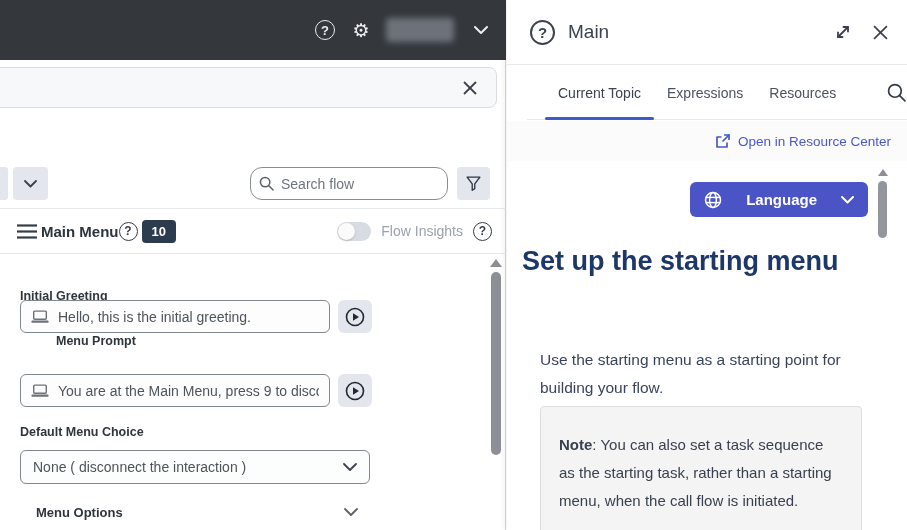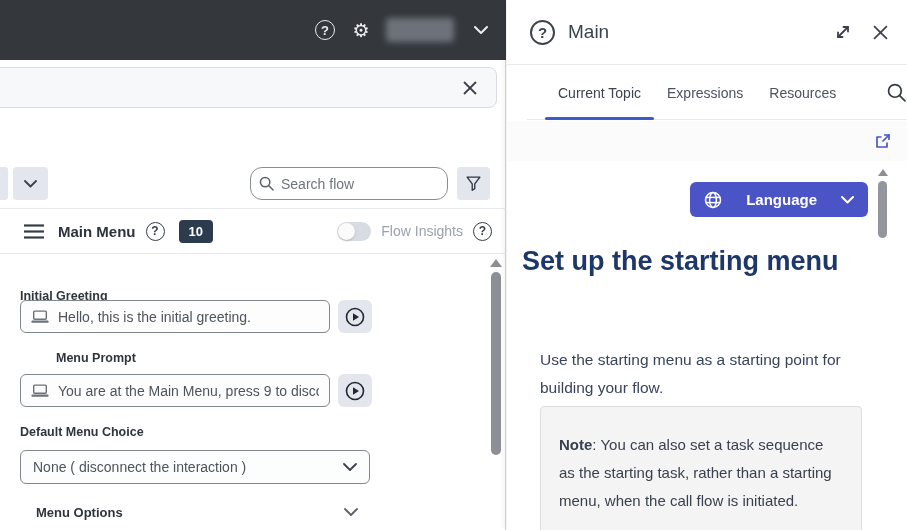--- a/index.html
+++ b/index.html
@@ -23,21 +23,21 @@
   .toolbar-split-sliver { position:absolute; left:0; top:167px; width:8px; height:33px; background:#e3e6ed; border-radius:0 3px 3px 0; }
   .toolbar-chevron-btn { position:absolute; left:13px; top:167px; width:35px; height:33px; background:#e3e6ed; border:none; border-radius:4px; display:flex; align-items:center; justify-content:center; cursor:pointer; }
   .search-box { position:absolute; left:250px; top:167px; width:198px; height:33px; background:#fff; border:1px solid #878d96; border-radius:12px; display:flex; align-items:center; padding:0 8px; gap:7px; }
   .search-box input { border:none; outline:none; flex:1; font-size:14px; color:#4e545b; font-family:inherit; background:transparent; min-width:0; }
   .search-box input::placeholder { color:#6f757e; }
   .filter-btn { position:absolute; left:457px; top:167px; width:33px; height:33px; background:#e3e6ed; border:none; border-radius:4px; display:flex; align-items:center; justify-content:center; cursor:pointer; }
 
   .divider-a { position:absolute; left:0; top:208px; width:506px; height:1px; background:#e6e8ec; }
   .divider-b { position:absolute; left:0; top:253px; width:506px; height:1px; background:#e6e8ec; }
 
-  .menu-header { position:absolute; left:0; top:209px; width:506px; height:44px; display:flex; align-items:center; padding:0 14px 0 24px; gap:10px; }
+  .menu-header { position:absolute; left:0; top:209px; width:506px; height:44px; display:flex; align-items:center; padding:0 14px 0 17px; }
   .menu-title { font-size:15px; font-weight:bold; color:#2c333d; margin-left:4px; }
   .qmark-dark { width:19px; height:19px; border:1.6px solid #353d49; border-radius:50%; display:flex; align-items:center; justify-content:center; font-size:12px; font-weight:bold; color:#353d49; background:#fff; }
   .badge { background:#2d3b4f; color:#fff; font-size:13px; font-weight:bold; padding:4px 10px; border-radius:4px; margin-left:4px; }
   .mh-right { margin-left:auto; display:flex; align-items:center; gap:10px; }
   .toggle { width:34px; height:19px; background:#d7dbe2; border-radius:10px; position:relative; cursor:pointer; }
   .toggle .knob { position:absolute; left:1px; top:1px; width:17px; height:17px; background:#fbfbfc; border-radius:50%; box-shadow:0 1px 2px rgba(0,0,0,.18); }
   .toggle-label { font-size:14px; color:#9ba2ac; }
 
   .field-label { position:absolute; left:20px; font-size:12.5px; font-weight:bold; color:#2f353d; }
   .prompt-input { position:absolute; left:20px; width:310px; height:33px; background:#fdfdfe; border:1px solid #81878f; border-radius:6px; display:flex; align-items:center; padding:0 10px; gap:9px; }
@@ -162,21 +162,21 @@
         </svg>
       <input type="text" value="Hello, this is the initial greeting." style="">
     </div>
     <button class="play-btn" style="top:300px;">
       <svg width="20" height="20" viewBox="0 0 20 20">
           <circle cx="10" cy="10" r="8.5" fill="none" stroke="#21282f" stroke-width="1.6"></circle>
           <polygon points="8,6.2 14,10 8,13.8" fill="#21282f"></polygon>
         </svg>
     </button>
 
-    <div class="field-label" style="top:351px;padding-left:36px;">Menu Prompt</div>
+    <div class="field-label" style="top:334px;padding-left:36px;">Menu Prompt</div>
     <div class="prompt-input" style="top:374px;">
       <svg width="18" height="14" viewBox="0 0 20 15">
           <rect x="3" y="1" width="14" height="9" rx="1" fill="none" stroke="#6b727b" stroke-width="1.6"></rect>
           <rect x="0.5" y="11.5" width="19" height="2.5" rx="1" fill="#6b727b"></rect>
         </svg>
       <input type="text" value="You are at the Main Menu, press 9 to disconnect" style="">
     </div>
     <button class="play-btn" style="top:374px;">
       <svg width="20" height="20" viewBox="0 0 20 20">
           <circle cx="10" cy="10" r="8.5" fill="none" stroke="#21282f" stroke-width="1.6"></circle>
@@ -237,20 +237,21 @@
       </button>
     </div>
 
     <div class="resource-row">
       <a class="resource-link">
         <svg width="16" height="16" viewBox="0 0 16 16">
           <path d="M12 9.5 V14 H2 V4 H6.5" fill="none" stroke="#4a58c6" stroke-width="1.7" stroke-linejoin="round"></path>
           <polyline points="9,2 14,2 14,7" fill="none" stroke="#4a58c6" stroke-width="1.7" stroke-linejoin="round"></polyline>
           <line x1="14" y1="2" x2="8" y2="8" stroke="#4a58c6" stroke-width="1.7" stroke-linecap="round"></line>
         </svg>
+        <span>Open in Resource Center</span>
       </a>
     </div>
 
     <div class="help-card">
       <button class="lang-btn">
         <svg width="18" height="18" viewBox="0 0 18 18">
           <circle cx="9" cy="9" r="7.5" fill="none" stroke="#fff" stroke-width="1.5"></circle>
           <ellipse cx="9" cy="9" rx="3.4" ry="7.5" fill="none" stroke="#fff" stroke-width="1.5"></ellipse>
           <line x1="1.8" y1="6.4" x2="16.2" y2="6.4" stroke="#fff" stroke-width="1.5"></line>
           <line x1="1.8" y1="11.6" x2="16.2" y2="11.6" stroke="#fff" stroke-width="1.5"></line>

